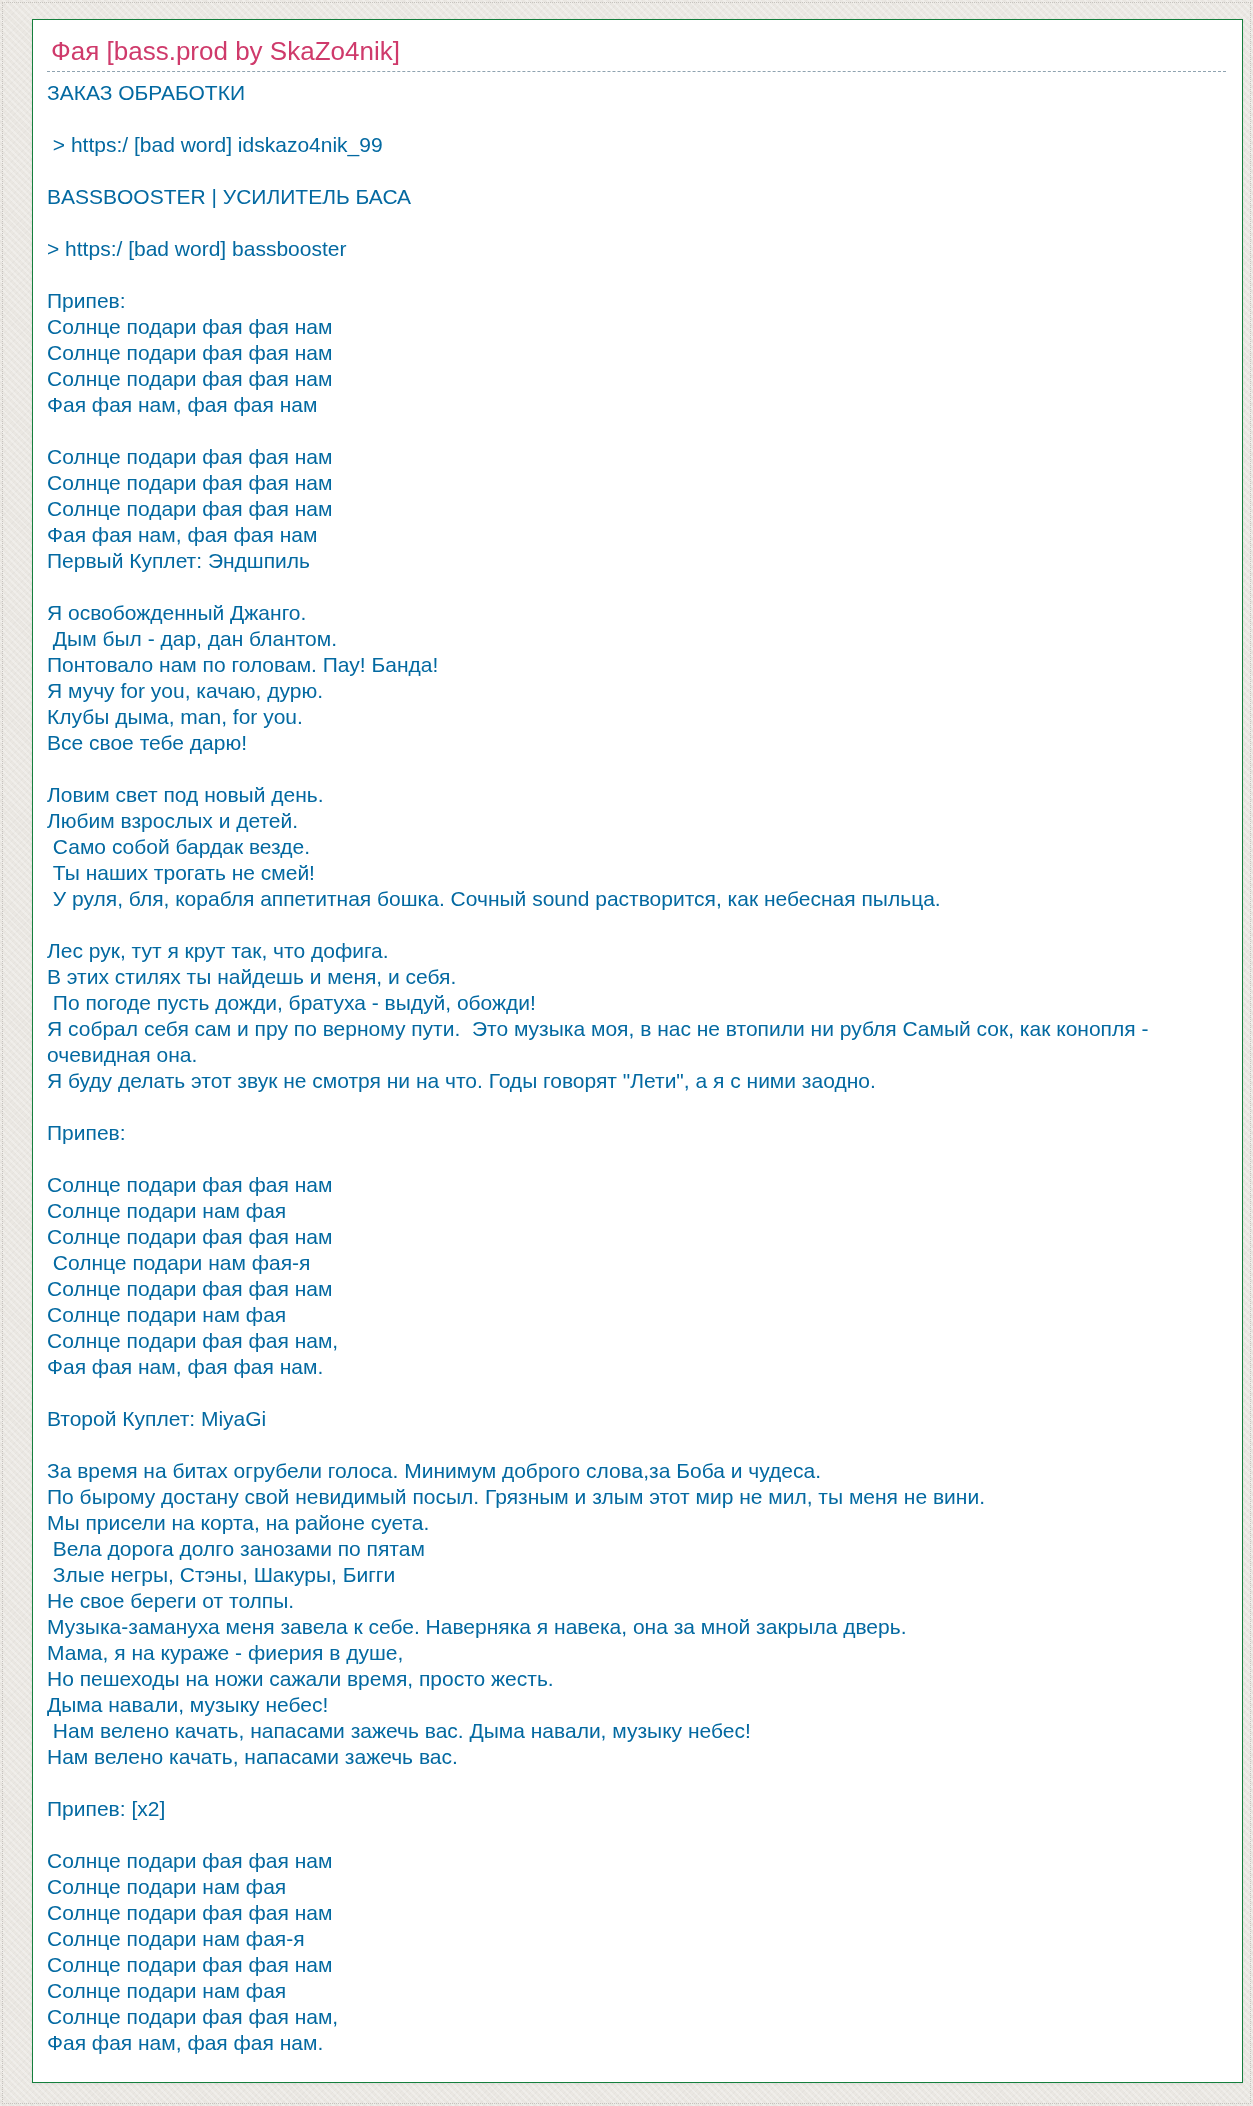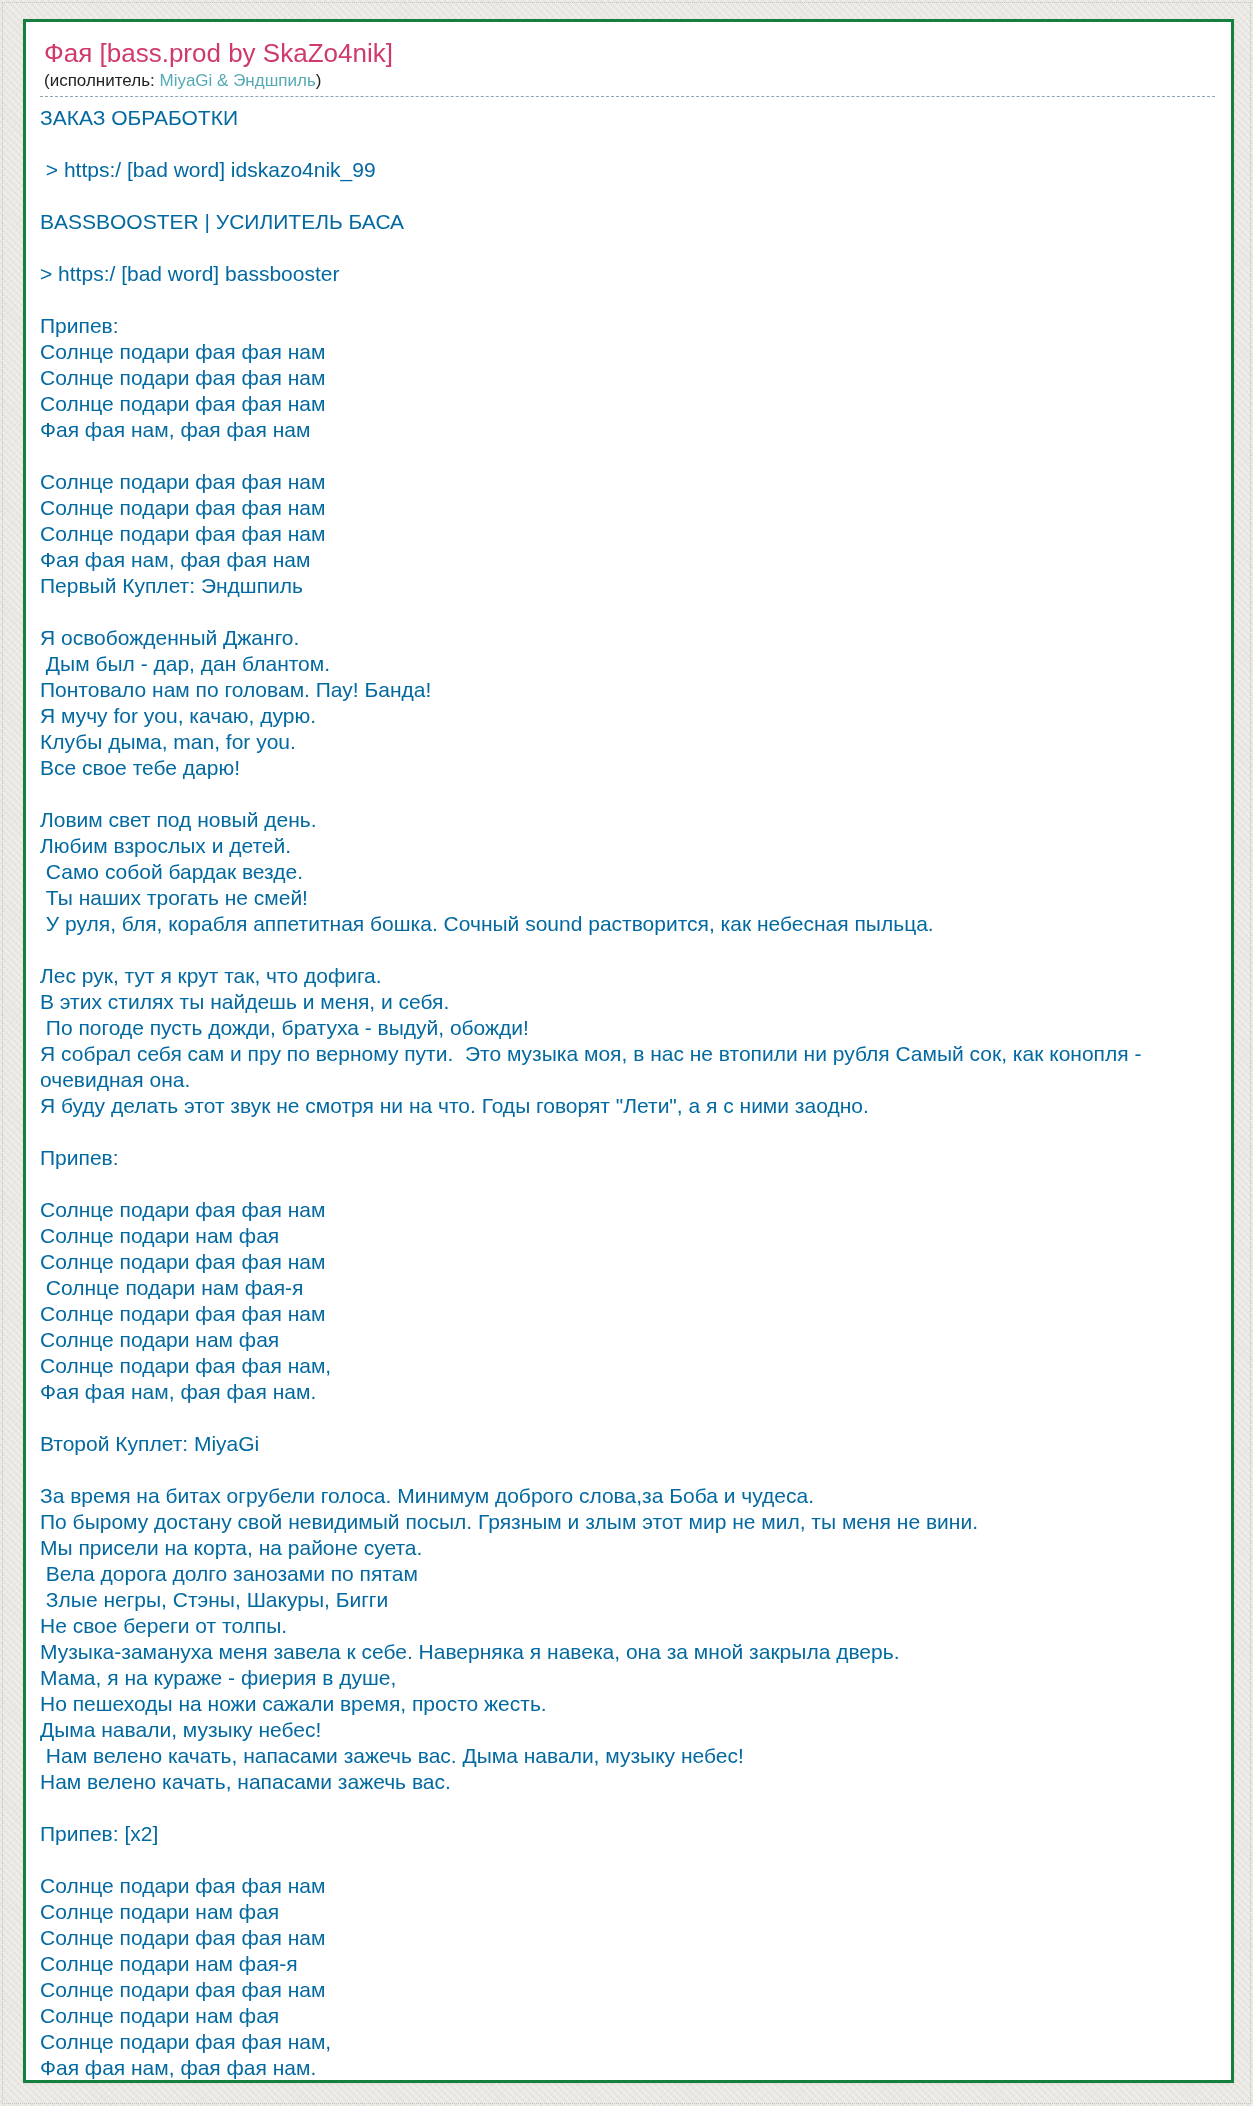--- a/index.html
+++ b/index.html
@@ -15,27 +15,27 @@
     overflow: hidden;
   }
   .stitch-frame {
     position: absolute;
     inset: 2px;
     border: 1px dotted #c6c3be;
     pointer-events: none;
   }
   .card {
     position: absolute;
-    left: 23px;
+    left: 32px;
     top: 19px;
     width: 1211px;
     height: 2064px;
     box-sizing: border-box;
     background: #ffffff;
-    border: 3px solid #15803d;
+    border: 1px solid #15803d;
     box-shadow: 0 1px 3px rgba(0,0,0,.06);
     padding: 16px 16px 0 14px;
   }
   .title {
     font-size: 26px;
     line-height: 30px;
     font-weight: 400;
     color: var(--title-color, #cf3a6b);
     margin: 0 0 0 4px;
   }
@@ -64,16 +64,15 @@
   }
   .lyric-line { min-height: 26px; }
 </style>
 </head>
 <body style="--title-color: #cf3a6b; --link-color: #54a9b4; --separator-color: #8fa3b0;">
 
 <div class="stitch-frame"></div>
 
 <div class="card">
   <h1 class="title">Фая [bass.prod by SkaZo4nik]</h1>
-  <div class="artist-line"><span>(исполнитель: </span><a class="artist-link">MiyaGi &amp; Эндшпиль</a><span>)</span></div>
   <div class="separator"></div>
   <div class="lyrics" id="lyrics"><div class="lyric-line">ЗАКАЗ ОБРАБОТКИ</div><div class="lyric-line"></div><div class="lyric-line"> &gt; https:/ [bad word] idskazo4nik_99</div><div class="lyric-line"></div><div class="lyric-line">BASSBOOSTER | УСИЛИТЕЛЬ БАСА</div><div class="lyric-line"></div><div class="lyric-line">&gt; https:/ [bad word] bassbooster</div><div class="lyric-line"></div><div class="lyric-line">Припев:</div><div class="lyric-line">Солнце подари фая фая нам</div><div class="lyric-line">Солнце подари фая фая нам</div><div class="lyric-line">Солнце подари фая фая нам</div><div class="lyric-line">Фая фая нам, фая фая нам</div><div class="lyric-line"></div><div class="lyric-line">Солнце подари фая фая нам</div><div class="lyric-line">Солнце подари фая фая нам</div><div class="lyric-line">Солнце подари фая фая нам</div><div class="lyric-line">Фая фая нам, фая фая нам</div><div class="lyric-line">Первый Куплет: Эндшпиль</div><div class="lyric-line"></div><div class="lyric-line">Я освобожденный Джанго.</div><div class="lyric-line"> Дым был - дар, дан блантом.</div><div class="lyric-line">Понтовало нам по головам. Пау! Банда!</div><div class="lyric-line">Я мучу for you, качаю, дурю.</div><div class="lyric-line">Клубы дыма, man, for you.</div><div class="lyric-line">Все свое тебе дарю!</div><div class="lyric-line"></div><div class="lyric-line">Ловим свет под новый день.</div><div class="lyric-line">Любим взрослых и детей.</div><div class="lyric-line"> Само собой бардак везде.</div><div class="lyric-line"> Ты наших трогать не смей!</div><div class="lyric-line"> У руля, бля, корабля аппетитная бошка. Сочный sound растворится, как небесная пыльца.</div><div class="lyric-line"></div><div class="lyric-line">Лес рук, тут я крут так, что дофига.</div><div class="lyric-line">В этих стилях ты найдешь и меня, и себя.</div><div class="lyric-line"> По погоде пусть дожди, братуха - выдуй, обожди!</div><div class="lyric-line">Я собрал себя сам и пру по верному пути.  Это музыка моя, в нас не втопили ни рубля Самый сок, как конопля - очевидная она.</div><div class="lyric-line">Я буду делать этот звук не смотря ни на что. Годы говорят "Лети", а я с ними заодно.</div><div class="lyric-line"></div><div class="lyric-line">Припев:</div><div class="lyric-line"></div><div class="lyric-line">Солнце подари фая фая нам</div><div class="lyric-line">Солнце подари нам фая</div><div class="lyric-line">Солнце подари фая фая нам</div><div class="lyric-line"> Солнце подари нам фая-я</div><div class="lyric-line">Солнце подари фая фая нам</div><div class="lyric-line">Солнце подари нам фая</div><div class="lyric-line">Солнце подари фая фая нам,</div><div class="lyric-line">Фая фая нам, фая фая нам.</div><div class="lyric-line"></div><div class="lyric-line">Второй Куплет: MiyaGi</div><div class="lyric-line"></div><div class="lyric-line">За время на битах огрубели голоса. Минимум доброго слова,за Боба и чудеса.</div><div class="lyric-line">По бырому достану свой невидимый посыл. Грязным и злым этот мир не мил, ты меня не вини.</div><div class="lyric-line">Мы присели на корта, на районе суета.</div><div class="lyric-line"> Вела дорога долго занозами по пятам</div><div class="lyric-line"> Злые негры, Стэны, Шакуры, Бигги</div><div class="lyric-line">Не свое береги от толпы.</div><div class="lyric-line">Музыка-замануха меня завела к себе. Наверняка я навека, она за мной закрыла дверь.</div><div class="lyric-line">Мама, я на кураже - фиерия в душе,</div><div class="lyric-line">Но пешеходы на ножи сажали время, просто жесть.</div><div class="lyric-line">Дыма навали, музыку небес!</div><div class="lyric-line"> Нам велено качать, напасами зажечь вас. Дыма навали, музыку небес!</div><div class="lyric-line">Нам велено качать, напасами зажечь вас.</div><div class="lyric-line"></div><div class="lyric-line">Припев: [x2]</div><div class="lyric-line"></div><div class="lyric-line">Солнце подари фая фая нам</div><div class="lyric-line">Солнце подари нам фая</div><div class="lyric-line">Солнце подари фая фая нам</div><div class="lyric-line">Солнце подари нам фая-я</div><div class="lyric-line">Солнце подари фая фая нам</div><div class="lyric-line">Солнце подари нам фая</div><div class="lyric-line">Солнце подари фая фая нам,</div><div class="lyric-line">Фая фая нам, фая фая нам.</div></div>
 </div>
 
 </body></html>

